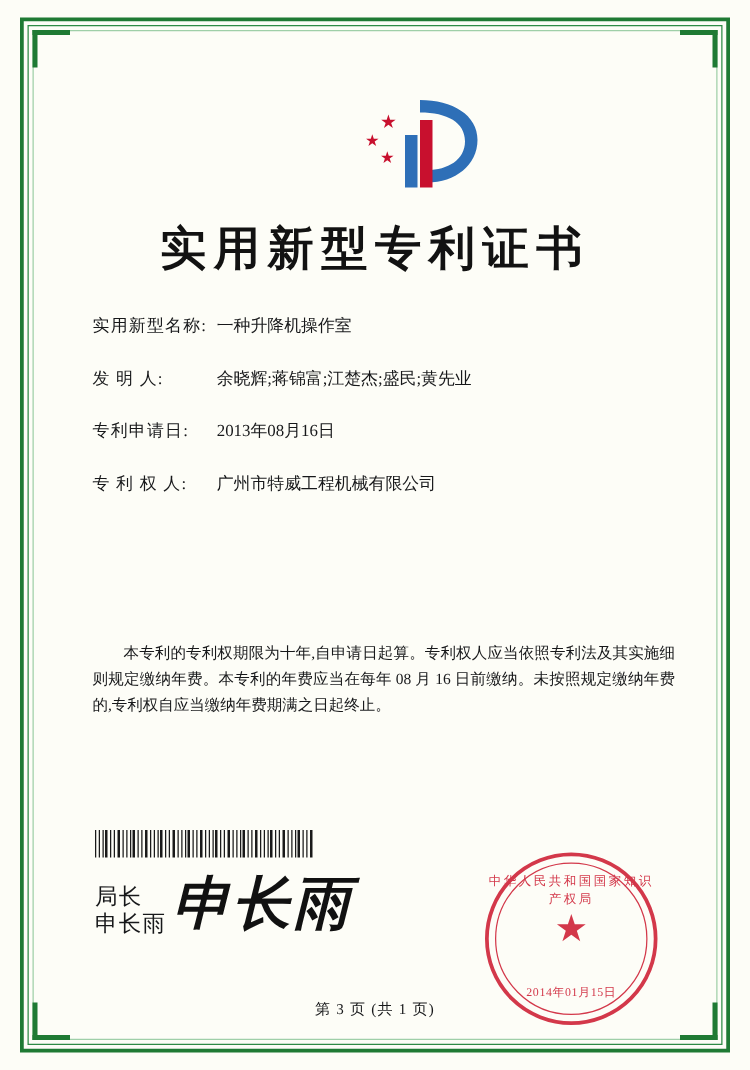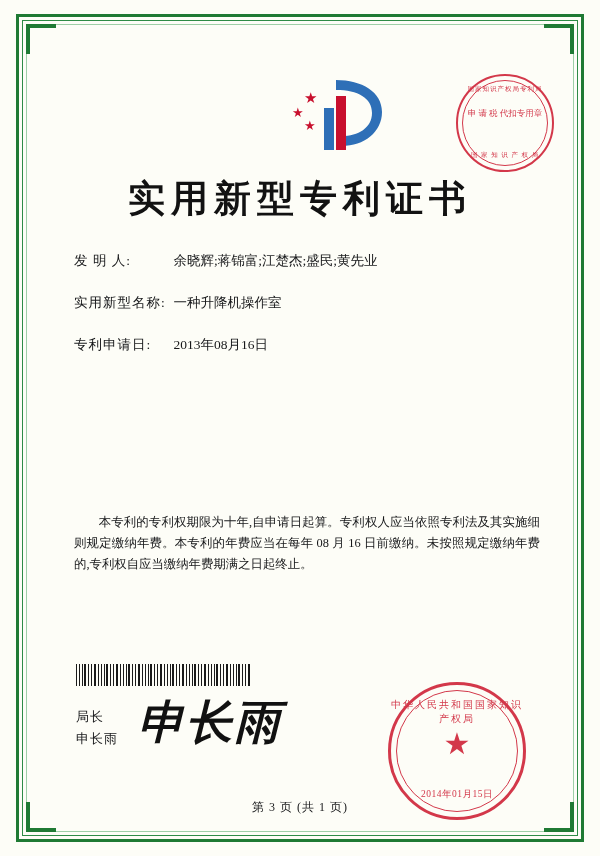--- a/index.html
+++ b/index.html
@@ -212,21 +212,21 @@
   }
 
   .signature-block {
     position: absolute;
     left: 76px;
     top: 706px;
   }
   .sig-labels {
     display: inline-block;
     vertical-align: top;
-    font-size: 13px;
+    font-size: 18px;
     line-height: 22px;
     color: #17181a;
     letter-spacing: 1px;
   }
   .sig-script {
     position: absolute;
     left: 62px;
     top: -14px;
     font-size: 46px;
     font-family: "Liberation Serif", serif;
@@ -315,43 +315,40 @@
         <path d="M52 22 L 62 22 L 62 76 L 52 76 Z" fill="#c8102e"></path>
         <path d="M40 34 L 50 34 L 50 76 L 40 76 Z" fill="#2e6fb7"></path>
       </svg>
       <div class="stars">
         <span class="star s1">★</span>
         <span class="star s2">★</span>
         <span class="star s3">★</span>
       </div>
     </div>
 
-    <div class="round-seal">
-      <div class="inner-ring"></div>
-      <div class="seal-arc-top">国家知识产权局专利局</div>
-      <div class="seal-mid">申 请 税
-代扣专用章</div>
-      <div class="seal-arc-bottom">国 家 知 识 产 权 局</div>
-    </div>
   </div>
 
   <div class="title">实用新型专利证书</div>
 
   <div class="fields">
+    <div class="field">
+      <span class="label">实用新型名称:</span>
+      <span class="value">一种升降机操作室</span>
+    </div>
     <div class="field">
       <span class="label">发 明 人:</span>
       <span class="value">余晓辉;蒋锦富;江楚杰;盛民;黄先业</span>
     </div>
     <div class="field">
-      <span class="label">实用新型名称:</span>
-      <span class="value">一种升降机操作室</span>
-    </div>
-    <div class="field">
       <span class="label">专利申请日:</span>
       <span class="value">2013年08月16日</span>
+    </div>
+    <div class="field">
+      <span class="label">专 利 权 人:</span>
+      <span class="value">广州市特威工程机械有限公司</span>
     </div>
   </div>
 
   <div class="body-text">
     <p>本专利的专利权期限为十年,自申请日起算。专利权人应当依照专利法及其实施细则规定缴纳年费。本专利的年费应当在每年 08 月 16 日前缴纳。未按照规定缴纳年费的,专利权自应当缴纳年费期满之日起终止。</p>
   </div>
 
   <div class="barcode">
       <div class="bar" style="left: 0px; width: 1px;"></div>
       <div class="bar" style="left: 3px; width: 1px;"></div>

